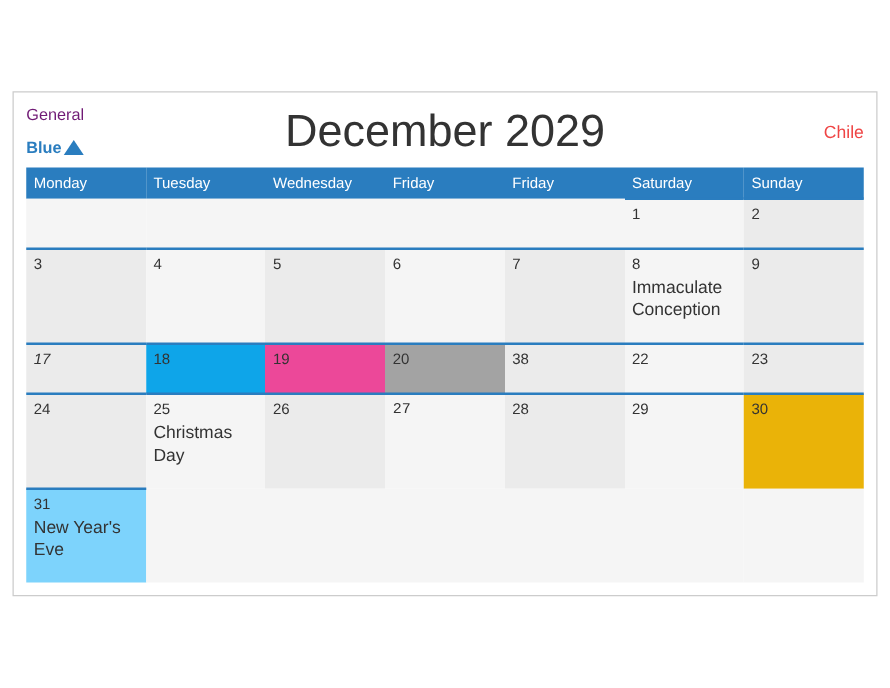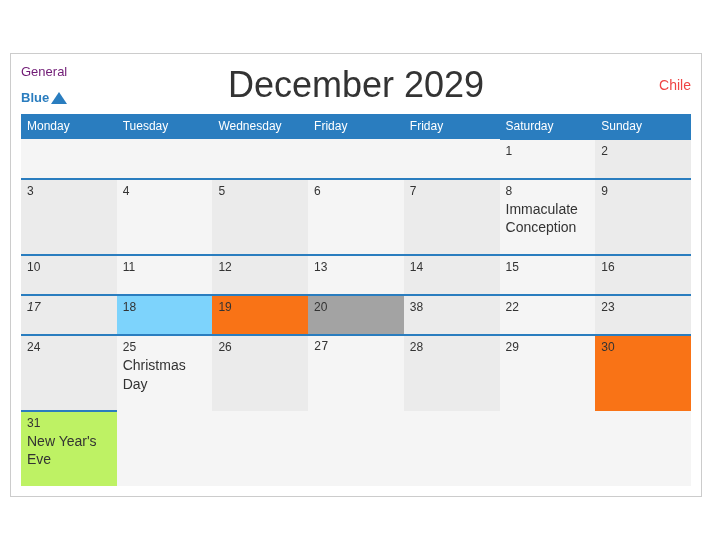--- a/index.html
+++ b/index.html
@@ -179,50 +179,27 @@
           </td>
           <td style="background: rgb(245, 245, 245);">
             <span class="day-number">8</span>
             <span class="event-label">Immaculate Conception</span>
           </td>
           <td style="background: rgb(235, 235, 235);">
             <span class="day-number">9</span>
           </td>
         </tr>
         <tr>
-          <td style="background: rgb(235, 235, 235);">
-            <span class="day-number">10</span>
-          </td>
-          <td style="background: rgb(245, 245, 245);">
-            <span class="day-number">11</span>
-          </td>
-          <td style="background: rgb(235, 235, 235);">
-            <span class="day-number">12</span>
-          </td>
-          <td style="background: rgb(245, 245, 245);">
-            <span class="day-number">13</span>
-          </td>
-          <td style="background: rgb(235, 235, 235);">
-            <span class="day-number">14</span>
-          </td>
-          <td style="background: rgb(245, 245, 245);">
-            <span class="day-number">15</span>
-          </td>
-          <td style="background: rgb(235, 235, 235);">
-            <span class="day-number">16</span>
-          </td>
-        </tr>
-        <tr>
           <td style="background: rgb(235, 235, 235); font-style: italic;">
             <span class="day-number">17</span>
           </td>
-          <td style="background: #7dd3fc; margin-top: 40px;">
+          <td style="background: #0ea5e9; margin-top: 40px;">
             <span class="day-number">18</span>
           </td>
-          <td style="background: #f97316;">
+          <td style="background: #ec4899;">
             <span class="day-number">19</span>
           </td>
           <td style="background: #a3a3a3;">
             <span class="day-number">20</span>
           </td>
           <td style="background: rgb(235, 235, 235);">
             <span class="day-number">38</span>
           </td>
           <td style="background: rgb(245, 245, 245);">
             <span class="day-number">22</span>
@@ -244,26 +221,26 @@
           </td>
           <td style="background: rgb(245, 245, 245); font-family: Liberation Mono, monospace;">
             <span class="day-number">27</span>
           </td>
           <td style="background: rgb(235, 235, 235);">
             <span class="day-number">28</span>
           </td>
           <td style="background: rgb(245, 245, 245);">
             <span class="day-number">29</span>
           </td>
-          <td style="background: #f97316;">
+          <td style="background: #eab308;">
             <span class="day-number">30</span>
           </td>
         </tr>
         <tr class="last-row">
-          <td style="background: #bef264;">
+          <td style="background: #7dd3fc;">
             <span class="day-number">31</span>
             <span class="event-label">New Year's Eve</span>
           </td>
           <td class="empty-cell" style="border-top: none; background: rgb(245, 245, 245);"></td>
           <td class="empty-cell" style="border-top: none; background: rgb(235, 235, 235);"></td>
           <td class="empty-cell" style="border-top: none; background: rgb(245, 245, 245);"></td>
           <td class="empty-cell" style="border-top: none; background: rgb(235, 235, 235);"></td>
           <td class="empty-cell" style="border-top: none; background: rgb(245, 245, 245);"></td>
           <td class="empty-cell" style="border-top: none; background: rgb(235, 235, 235);"></td>
         </tr>

